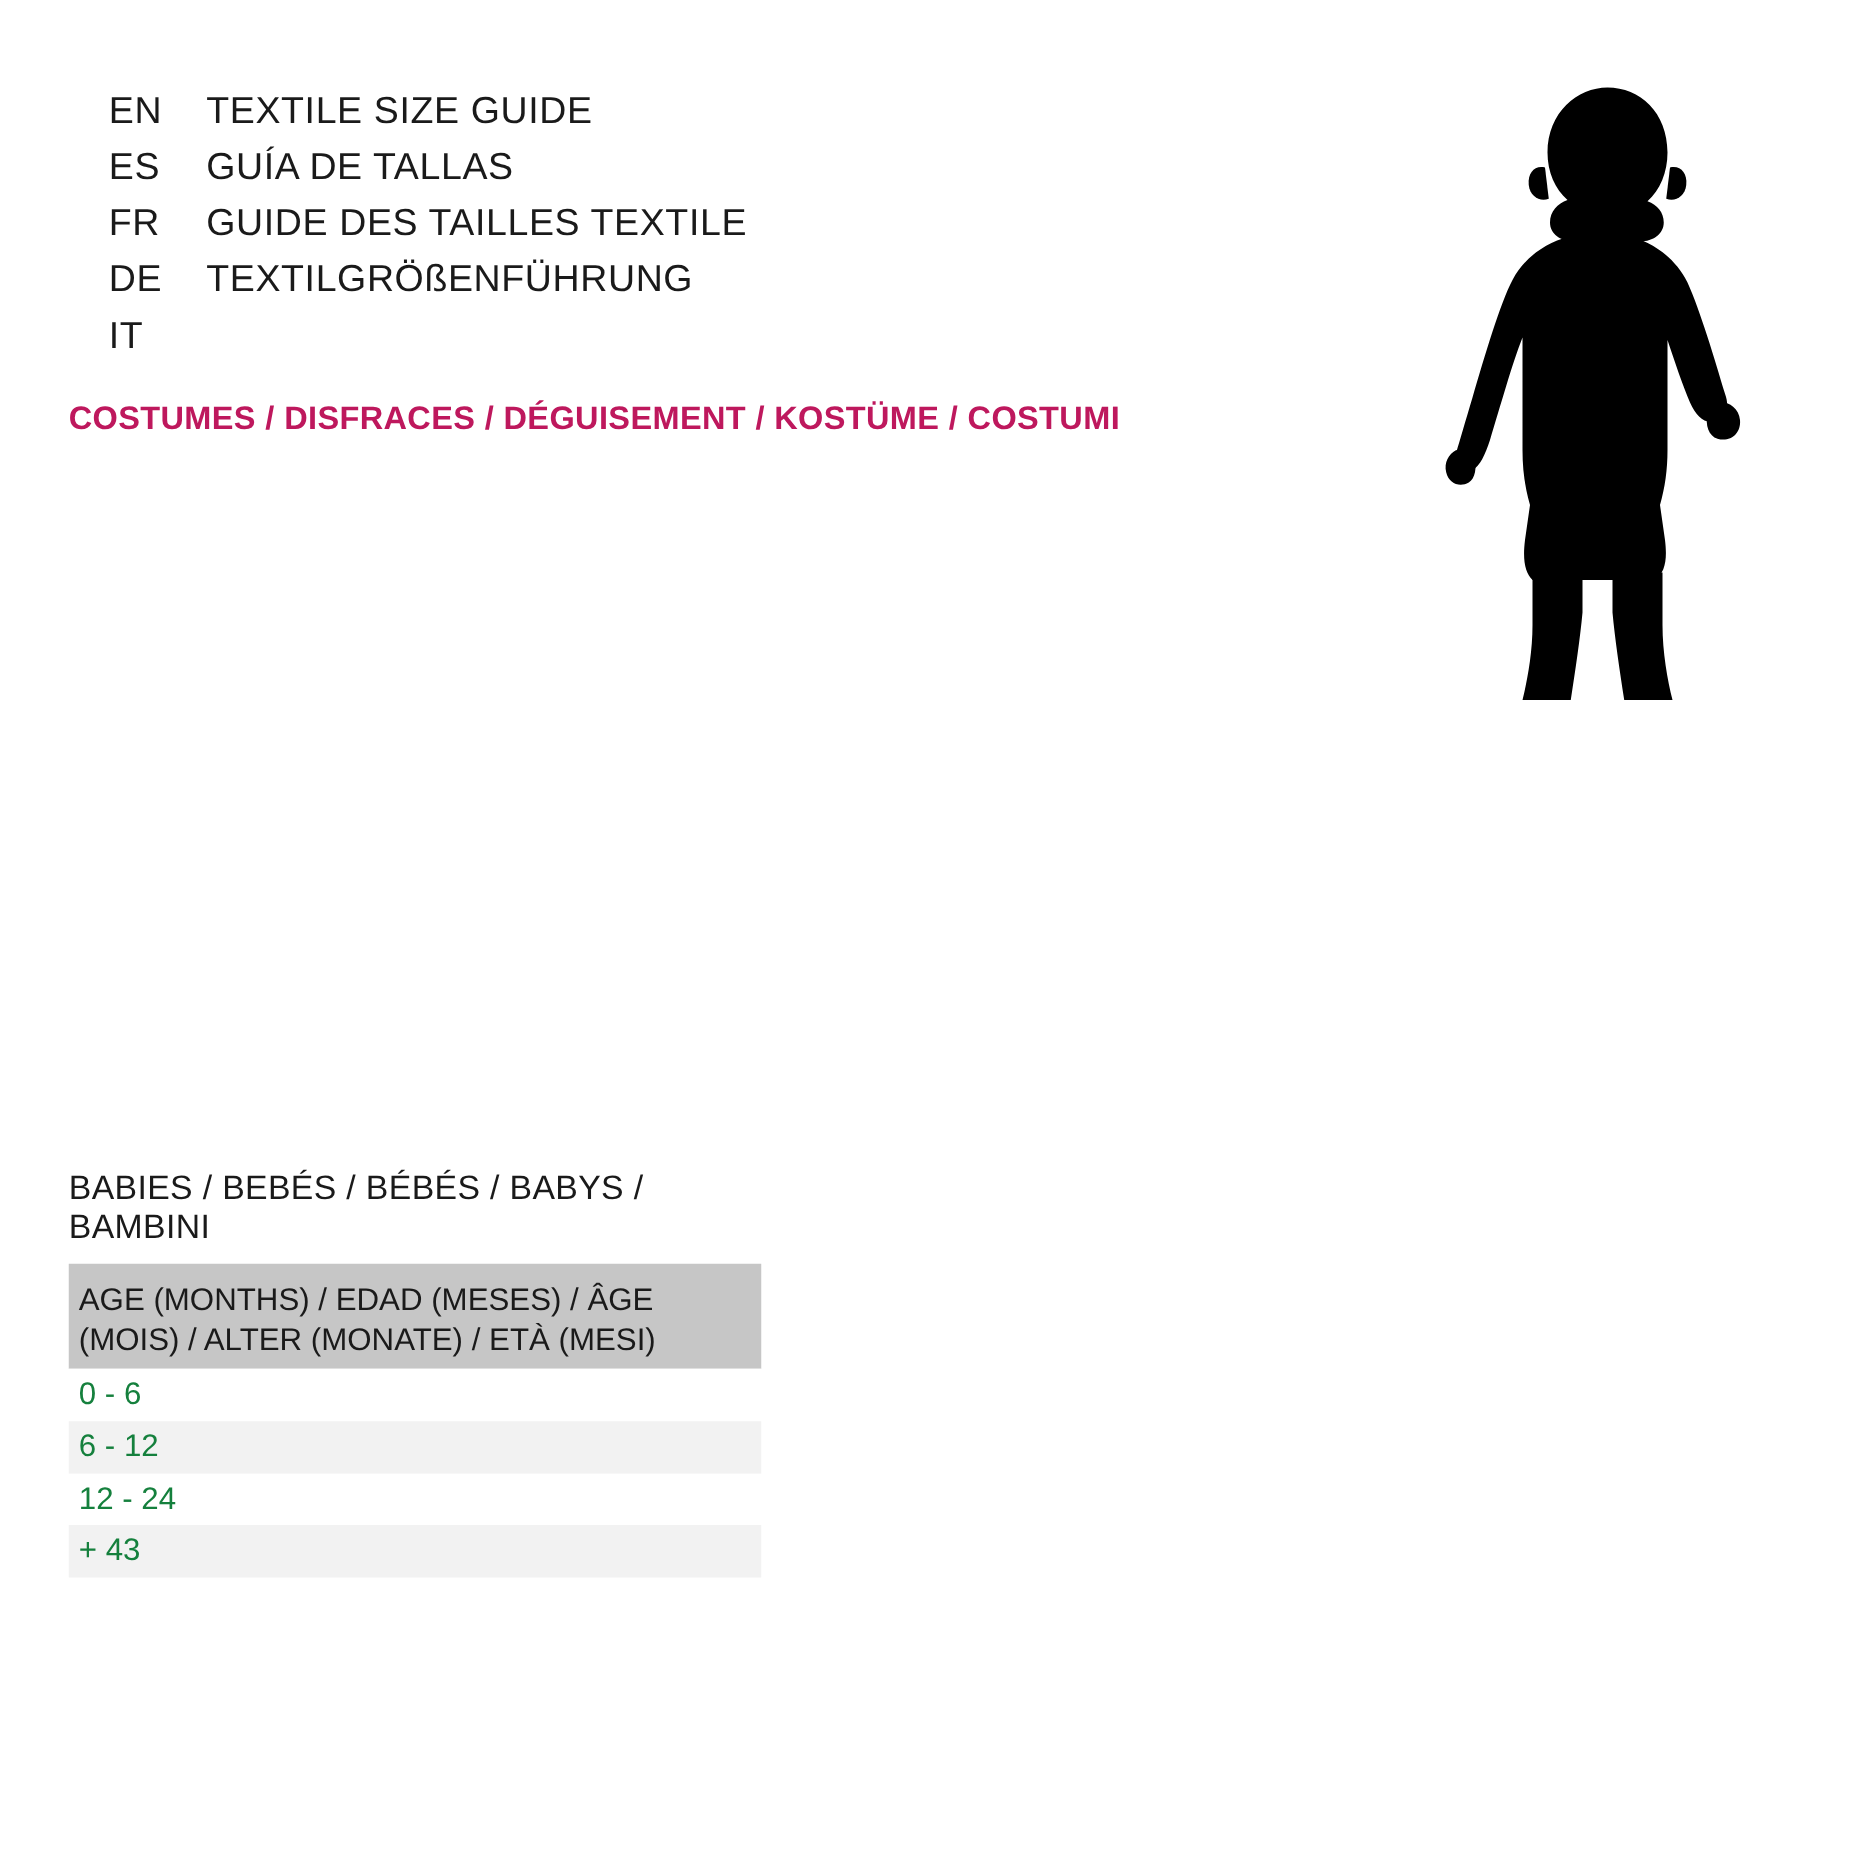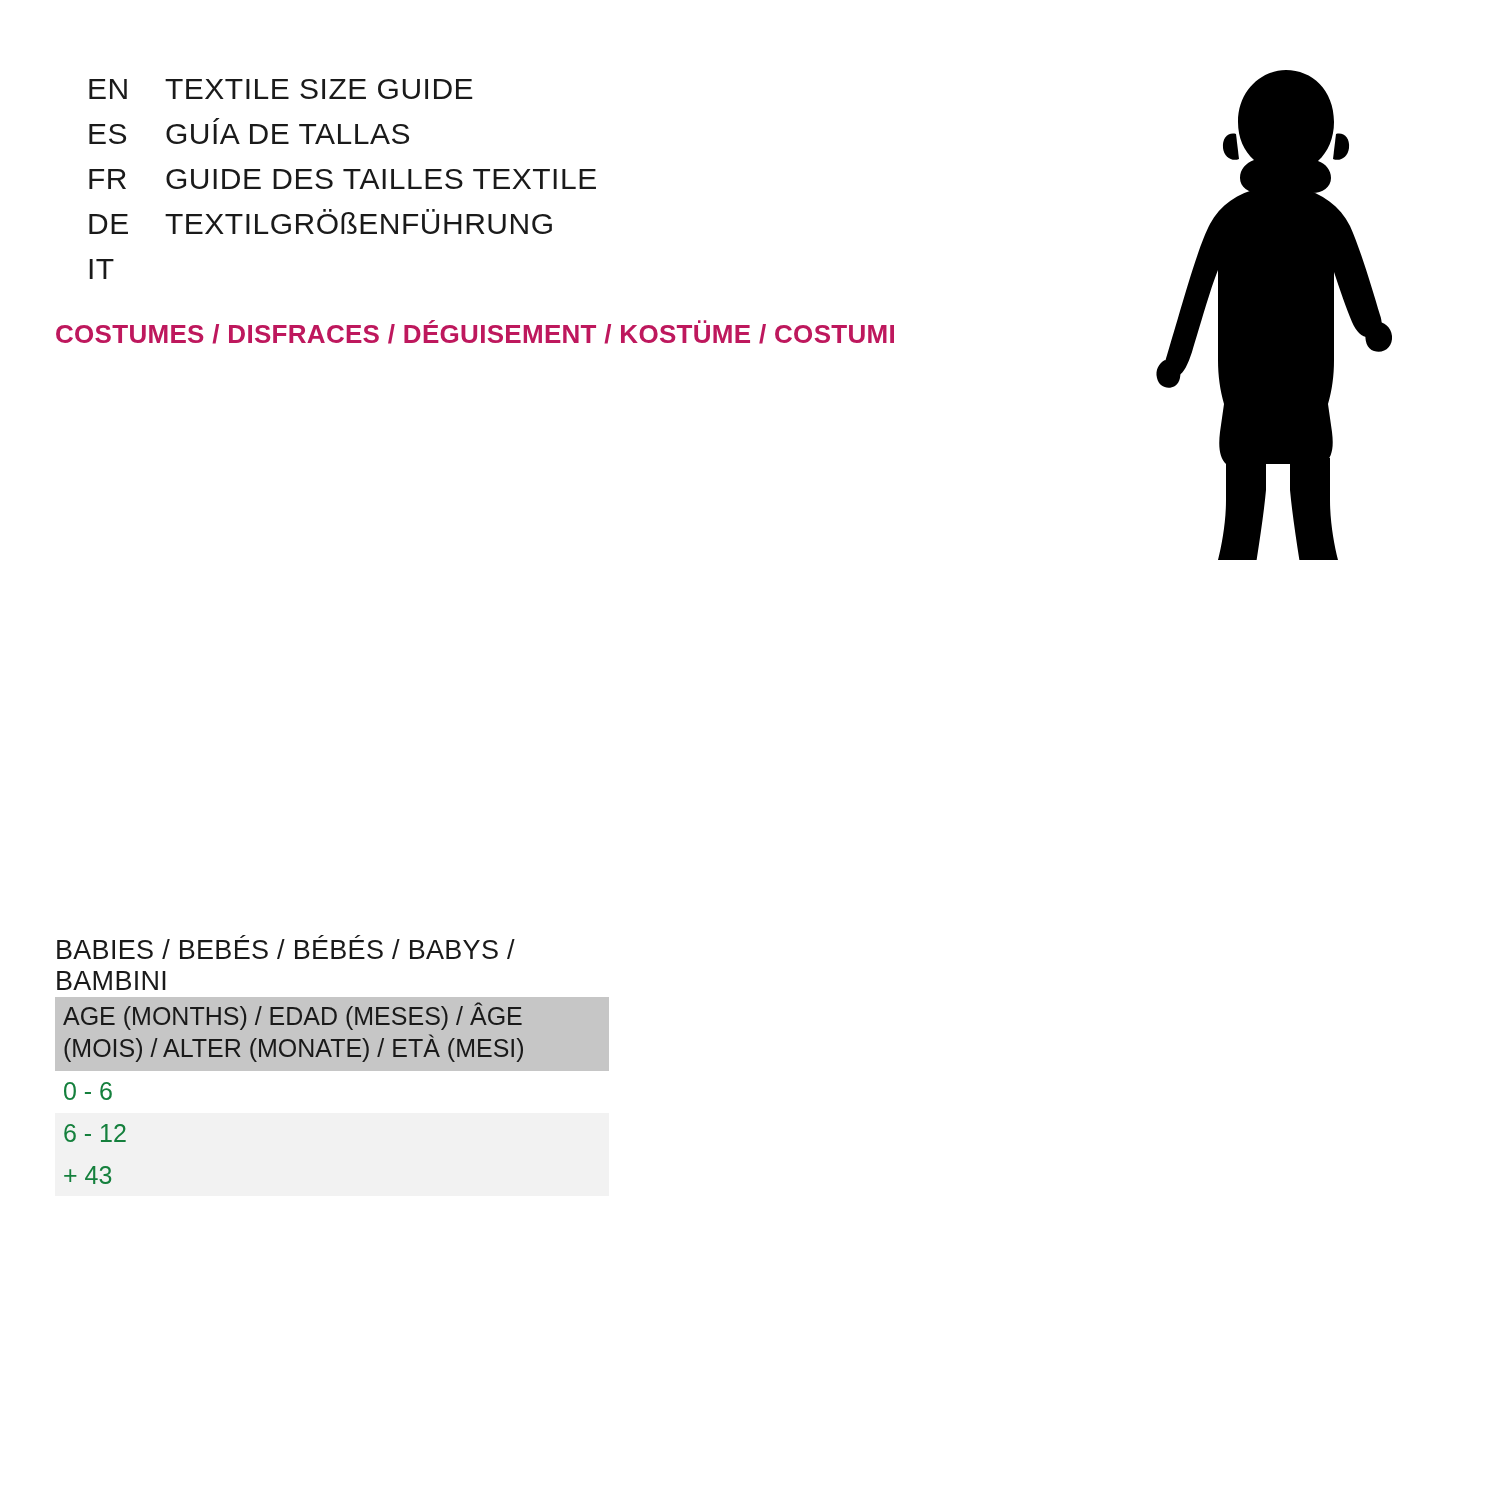--- a/index.html
+++ b/index.html
@@ -67,34 +67,35 @@
   
   .table-section {
     position: absolute;
     left: 55px;
     top: 935px;
     width: 560px;
   }
   .table-title {
     font-size: 27px;
     color: #1a1a1a;
+    margin-bottom: 14px;
     letter-spacing: 0.3px;
   }
   table.size-table {
     border-collapse: collapse;
     width: 554px;
     table-layout: fixed;
   }
   table.size-table th {
     background: #c6c6c6;
     text-align: left;
     font-weight: normal;
     font-size: 25px;
     line-height: 1.26;
-    padding: 4px 8px 7px 8px;
+    padding: 14px 8px 7px 8px;
     color: #1a1a1a;
   }
   table.size-table td {
     font-size: 25px;
     padding: 6px 8px 7px 8px;
     color: #15803d;
     line-height: 1.15;
   }
   table.size-table tr.row-odd td {
     background: #ffffff;
@@ -200,18 +201,21 @@
         <th>AGE (MONTHS) / EDAD (MESES) / ÂGE (MOIS) / ALTER (MONATE) / ETÀ (MESI)</th>
       </tr>
     </thead>
     <tbody>
       <tr class="row-odd">
         <td>0 - 6</td>
       </tr>
       <tr class="row-even">
         <td>6 - 12</td>
       </tr>
+      <tr class="row-odd">
+        <td>12 - 24</td>
+      </tr>
       <tr class="row-even">
         <td>+ 43</td>
       </tr>
     </tbody>
   </table>
 </div>
 
 </body></html>

